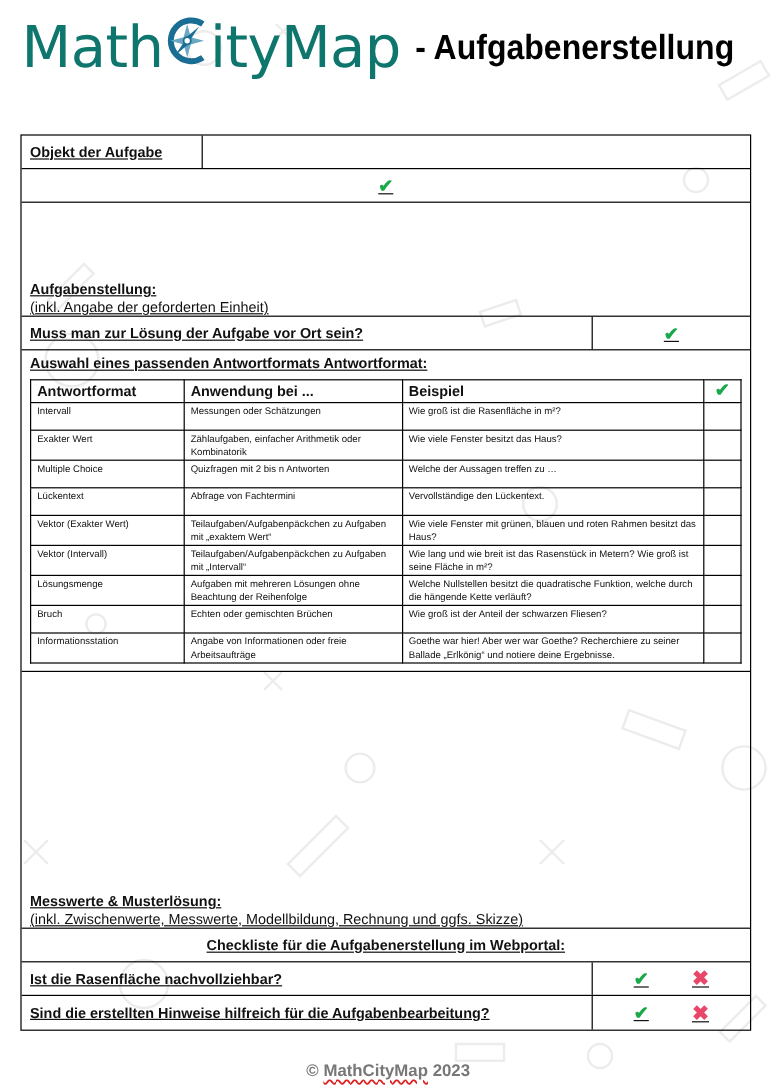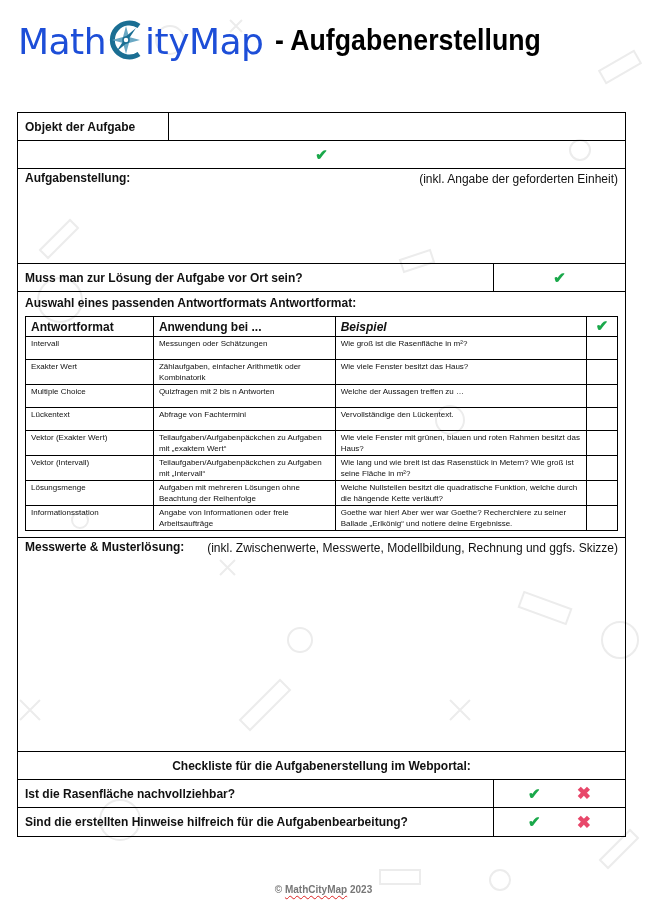--- a/index.html
+++ b/index.html
@@ -2,51 +2,51 @@
 <html><head>
 <meta charset="utf-8">
 <style>
   * { box-sizing: border-box; margin: 0; padding: 0; }
   html, body { width: 647px; height: 910px; background: #ffffff; overflow: hidden; }
   body { position: relative; font-family: "Liberation Sans", sans-serif; color: #111; }
 
   .bg-pattern { position: absolute; inset: 0; pointer-events: none; z-index: 0; }
 
   .header { position: absolute; left: 18px; top: 10px; height: 60px; display: flex; align-items: center; z-index: 2; }
-  .logo { display: flex; align-items: flex-end; font-family: "DejaVu Sans", sans-serif; font-size: 36px; color: #1d4ed8; letter-spacing: -0.5px; }
+  .logo { display: flex; align-items: flex-start; font-family: "DejaVu Sans", sans-serif; font-size: 48px; color: #0f766e; letter-spacing: -0.5px; }
   .logo .compass { width: 40px; height: 44px; margin: 0 -1px 0 0; }
   .title { font-family: "Liberation Sans", sans-serif; font-weight: bold; font-size: 29px; color: #000; margin-left: 12px; transform: scaleX(0.92); transform-origin: left center; white-space: nowrap; }
 
   .sheet { position: absolute; left: 17px; top: 112px; width: 609px; border: 1px solid #000; z-index: 2; }
   .row { display: flex; border-bottom: 1px solid #000; }
   .row:last-child { border-bottom: none; }
-  .cell { padding: 0 7px; font-size: 12px; display: flex; align-items: center; }
+  .cell { padding: 0 7px; font-size: 12px; display: flex; align-items: center; text-decoration: underline; }
   .bold { font-weight: bold; }
   .label-narrow { width: 151px; border-right: 1px solid #000; }
   .label-wide { width: 476px; border-right: 1px solid #000; }
   .fill { flex: 1; }
   .h28 { height: 28px; }
   .center { justify-content: center; }
 
   .check { color: #1aa84a; font-size: 15px; font-weight: bold; }
   .cross { color: #e8476a; font-size: 17px; font-weight: bold; }
 
-  .block { flex-direction: row; align-items: flex-start; justify-content: space-between; padding-top: 2px; width: 100%; }
+  .block { flex-direction: column; align-items: flex-start; justify-content: flex-end; padding-top: 2px; width: 100%; }
   .block .sub { font-weight: normal; font-size: 12px; margin-top: 1px; }
 
   .inner { margin: 4px 7px 6px 7px; border: 1px solid #000; width: 593px; border-collapse: collapse; }
   .inner th, .inner td { border: 1px solid #000; text-align: left; vertical-align: top; padding: 1px 5px; font-size: 8px; line-height: 11px; font-weight: normal; }
   .inner th { font-size: 12px; font-weight: bold; line-height: 14px; padding: 2px 5px; height: 19px; vertical-align: middle; }
   .inner td { height: 23px; }
   .inner .c1 { width: 128px; margin-top: 28px; }
   .inner .c2 { width: 182px; margin-left: 33px; }
-  .inner .c3 { width: 252px; font-style: italic; }
+  .inner .c3 { width: 252px; }
   .inner .c4 { width: 31px; text-align: center; }
 
-  .footer { position: absolute; top: 884px; left: 0; width: 647px; text-align: center; font-size: 10px; font-weight: bold; color: #777; z-index: 2; }
+  .footer { position: absolute; top: 884px; left: 0; width: 647px; text-align: center; font-size: 14px; font-weight: bold; color: #777; z-index: 2; }
   .footer .brand { text-decoration: underline wavy #d22; text-underline-offset: 2px; }
 </style>
 </head>
 <body>
 
 <svg class="bg-pattern" width="647" height="910" viewBox="0 0 647 910">
   <g fill="none" stroke="#ececec" stroke-width="2">
     <circle cx="170" cy="40" r="14"></circle>
       <path d="M230 20 l12 12 M242 20 l-12 12"></path>
     <rect x="600" y="60" width="40" height="14" transform="rotate(-30 620 67)"></rect>
@@ -162,20 +162,26 @@
             <td>Wie lang und wie breit ist das Rasenstück in Metern? Wie groß ist seine Fläche in m²?</td>
             <td></td>
           </tr>
           <tr>
             <td>Lösungsmenge</td>
             <td>Aufgaben mit mehreren Lösungen ohne Beachtung der Reihenfolge</td>
             <td>Welche Nullstellen besitzt die quadratische Funktion, welche durch die hängende Kette verläuft?</td>
             <td></td>
           </tr>
           <tr>
+            <td>Bruch</td>
+            <td>Echten oder gemischten Brüchen</td>
+            <td>Wie groß ist der Anteil der schwarzen Fliesen?</td>
+            <td></td>
+          </tr>
+          <tr>
             <td>Informationsstation</td>
             <td>Angabe von Informationen oder freie Arbeitsaufträge</td>
             <td>Goethe war hier! Aber wer war Goethe? Recherchiere zu seiner Ballade „Erlkönig“ und notiere deine Ergebnisse.</td>
             <td></td>
           </tr>
         </tbody>
       </table>
     </div>
   </div>
 

